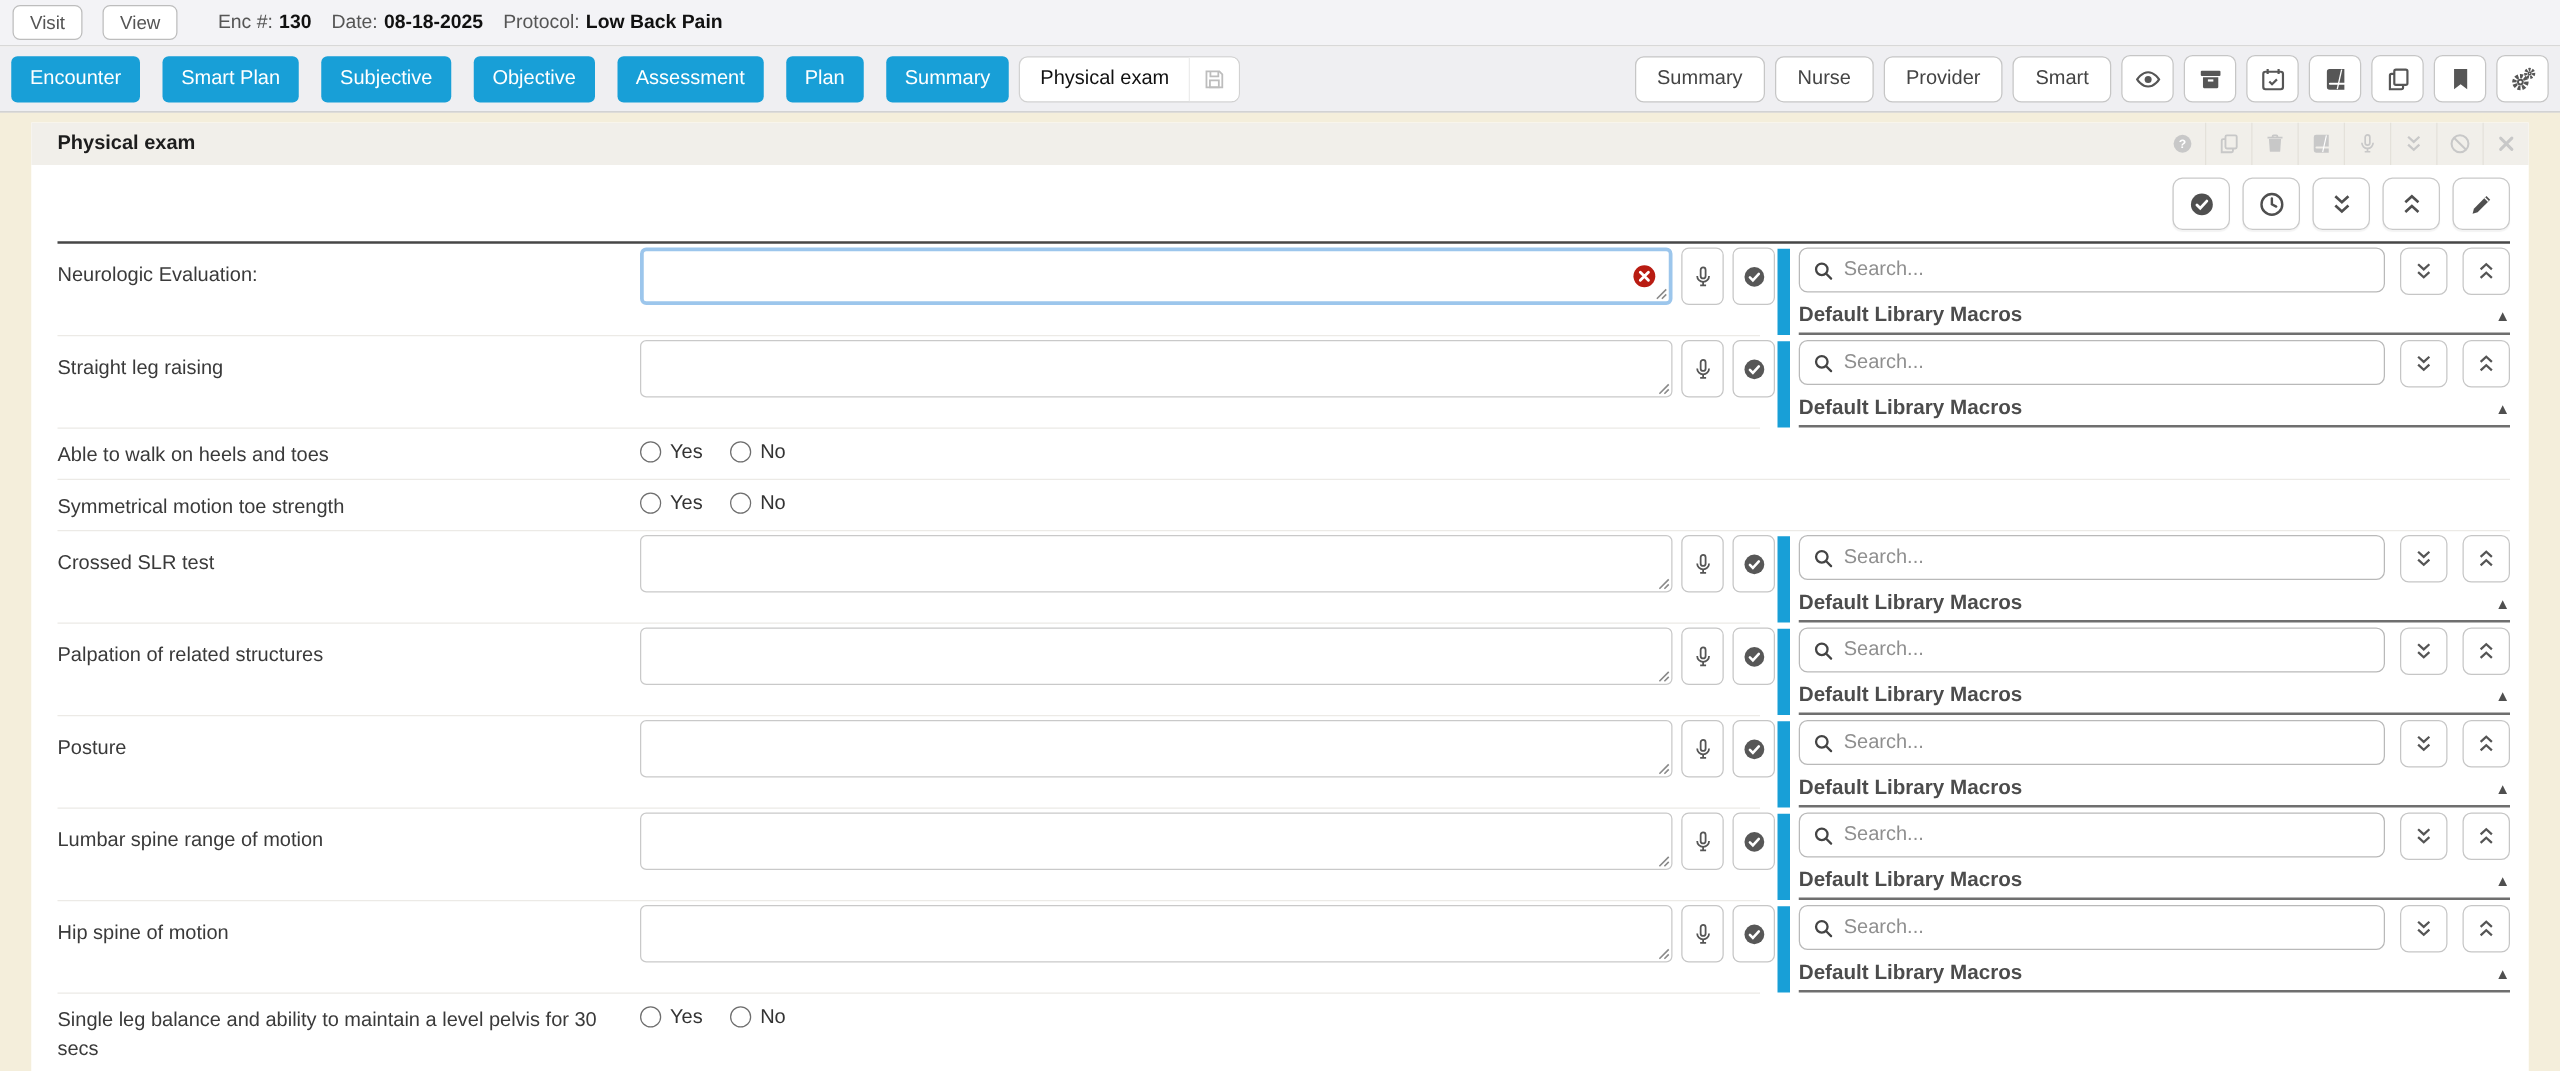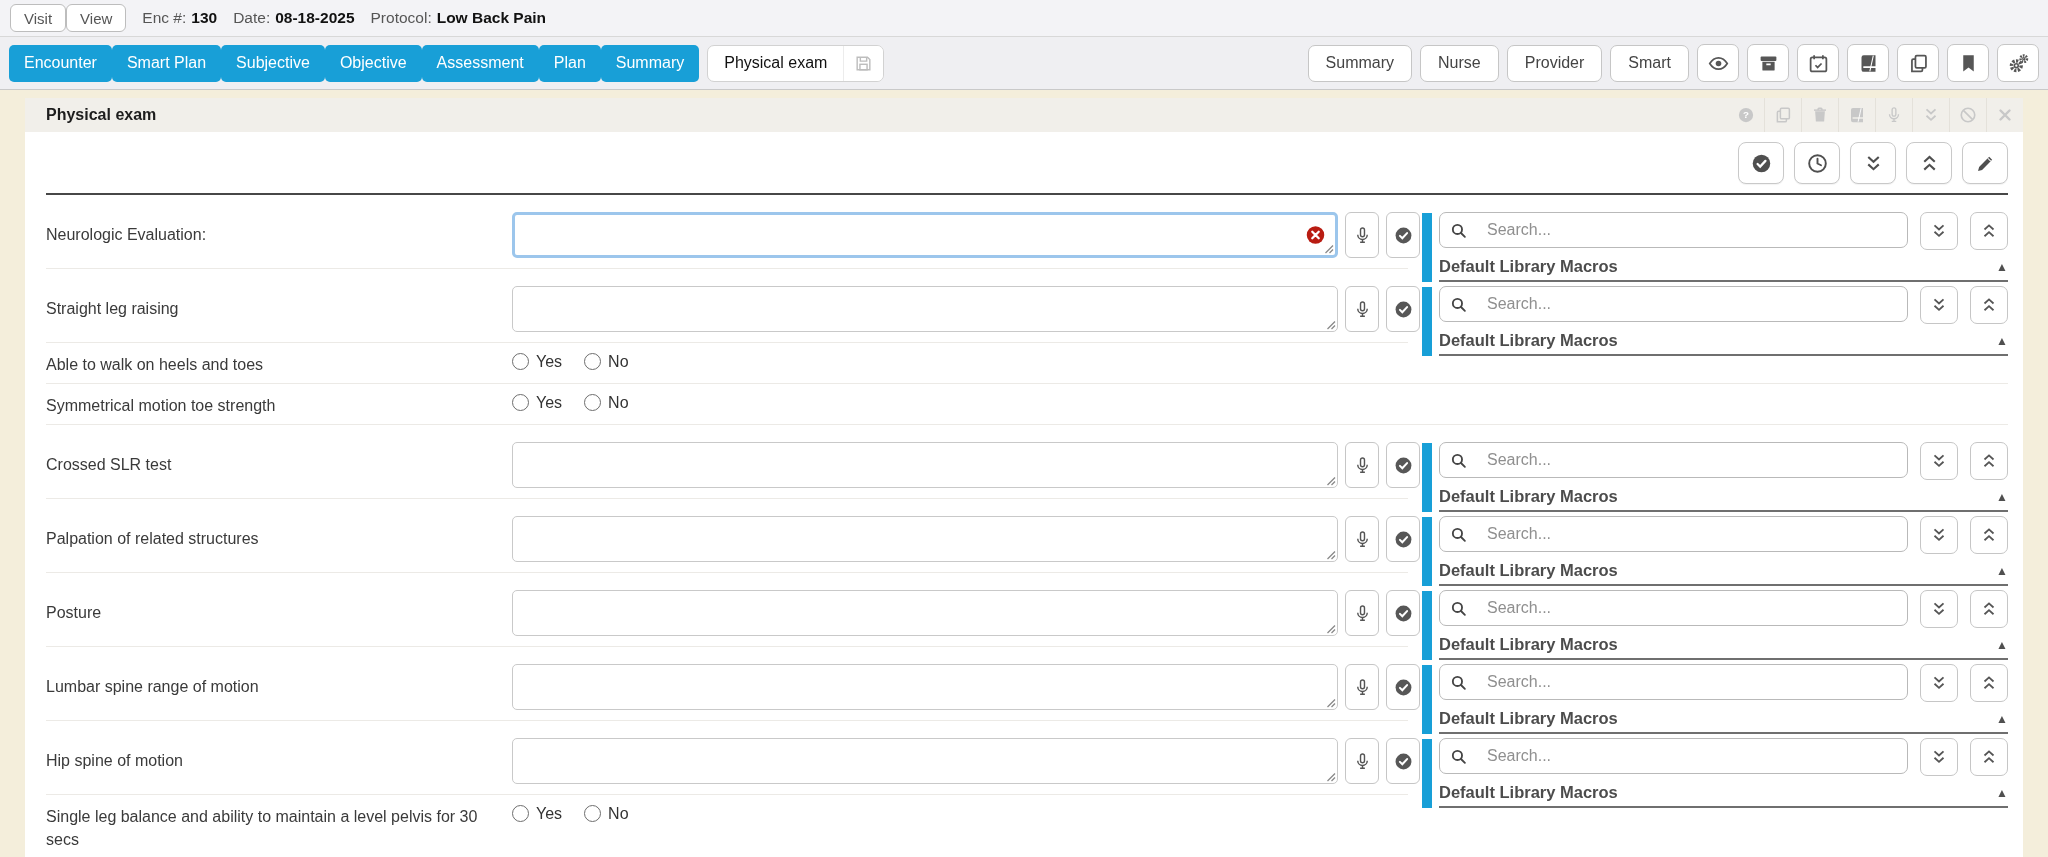--- a/index.html
+++ b/index.html
@@ -13,29 +13,29 @@
     width:2048px;height:857px;overflow:hidden;
     font-family:"Liberation Sans",sans-serif;
     background:var(--cream);
   }
   button{font-family:inherit;cursor:pointer}
 
   
   .topbar{height:37px;background:#f3f3f6;border-bottom:1px solid #d8d8d8;
     display:flex;align-items:center;padding:0 10px}
   .tb-btn{height:28px;padding:0 13px;background:#fff;border:1px solid #bdbdbd;
-    border-radius:6px;font-size:15px;color:#555;margin-right:0}
+    border-radius:6px;font-size:15px;color:#555;margin-right:16px}
   .tb-group{margin-left:16px;font-size:15.5px;white-space:nowrap}
   .tb-label{color:#555}
   .tb-value{color:#111;font-weight:700;margin-left:5px}
 
   
   .toolbar{height:53px;background:#efeff2;border-bottom:1px solid #c9c9c9;
     display:flex;align-items:center;padding:0 9px}
-  .nav-wrap{display:flex;gap:0}
+  .nav-wrap{display:flex;gap:18px}
   .nav-btn{height:37px;padding:0 15px;background:var(--accent);color:#fff;
     border:none;border-radius:5px;font-size:16px}
   .active-group{display:flex;align-items:center;background:#fff;border:1px solid #d2d2d2;
     border-radius:7px;height:37px;margin-left:8px;overflow:hidden}
   .active-title{padding:0 16px;font-size:16px;color:#111;white-space:nowrap}
   .save-cell{width:40px;height:100%;display:flex;align-items:center;justify-content:center;
     color:#bdbdbd;border-left:1px solid #ececec;background:#fff}
   .spacer{flex:1}
   .stage-btn{height:37px;padding:0 17px;background:#fff;border:1px solid #c6c6c6;
     border-radius:7px;font-size:16px;color:#444;margin-left:8px}
@@ -56,21 +56,21 @@
   .panel-body{padding:0 15px 0 21px}
   .actions-row{display:flex;justify-content:flex-end;gap:10px;margin-top:10px}
   .action-btn{width:46px;height:42px;background:#fff;border:1px solid #c9c9c9;border-radius:8px;
     display:flex;align-items:center;justify-content:center;color:#4f4f4f;
     box-shadow:0 1px 1px rgba(0,0,0,.05)}
   .action-btn svg{width:21px;height:21px}
   .top-rule{border-top:2px solid #474747;margin-top:9px}
 
   
   .row{display:flex;position:relative;align-items:flex-start}
-  .ta-row{height:74px;padding-top:17px}
+  .ta-row{height:74px;padding-top:3px}
   .radio-row{min-height:41px;padding-top:10px}
   .row::after{content:"";position:absolute;left:0;bottom:0;height:1px;background:#eceae6}
   .ta-row::after{right:600px}
   .radio-row::after{right:0}
   .rows .row:last-child::after{display:none}
   .label{width:466px;padding-right:25px;font-size:16px;color:#3a3a3a;line-height:1.45}
   .ta-row .label{padding-top:11px}
   .ta-wrap{position:relative;width:826px;height:46px;flex:none}
   .fake-ta{position:absolute;inset:0;background:#fff;border:1px solid #c9c9c9;border-radius:5px}
   .fake-ta.focused{border:3px solid #9cc6ec}
@@ -78,21 +78,21 @@
   .clear svg{width:21px;height:21px;display:block}
   .resize{position:absolute;right:1px;bottom:1px;width:11px;height:11px;color:#8a8a8a}
   .resize svg{width:11px;height:11px;display:block}
   .mini-btn{width:34px;height:46px;margin-left:7px;background:#fff;border:1px solid #c6c6c6;
     border-radius:6px;display:flex;align-items:center;justify-content:center;color:#555;flex:none}
   .mini-btn svg{width:19px;height:19px}
   .right-panel{margin-left:auto;width:586px;position:relative;padding-left:17px;height:70px;flex:none}
   .blue-bar{position:absolute;left:0;top:1px;width:10px;height:69px;background:var(--accent)}
   .search-row{display:flex;gap:12px}
   .search-box{flex:1;height:36px;border:1px solid #b9b9b9;border-radius:7px;background:#fff;
-    display:flex;align-items:center;padding:0 10px;gap:20px}
+    display:flex;align-items:center;padding:0 10px;gap:8px}
   .mag{color:#444;display:flex}
   .mag svg{width:17px;height:17px}
   .ph{color:#8f8f8f;font-size:16px}
   .chev-btn{width:38px;height:38px;background:#fff;border:1px solid #c6c6c6;border-radius:7px;
     display:flex;align-items:center;justify-content:center;color:#555;flex:none;padding:0}
   .chev-btn svg{width:18px;height:18px}
   .macros-row{display:flex;align-items:center;margin-top:3px;height:29px;border-bottom:2px solid #6f6f6f}
   .macros-label{font-size:16.5px;font-weight:700;color:#4c4c4c}
   .tri{margin-left:auto;color:#4f4f4f;font-size:12px;line-height:1}
   .tri::before{content:"▲"}

